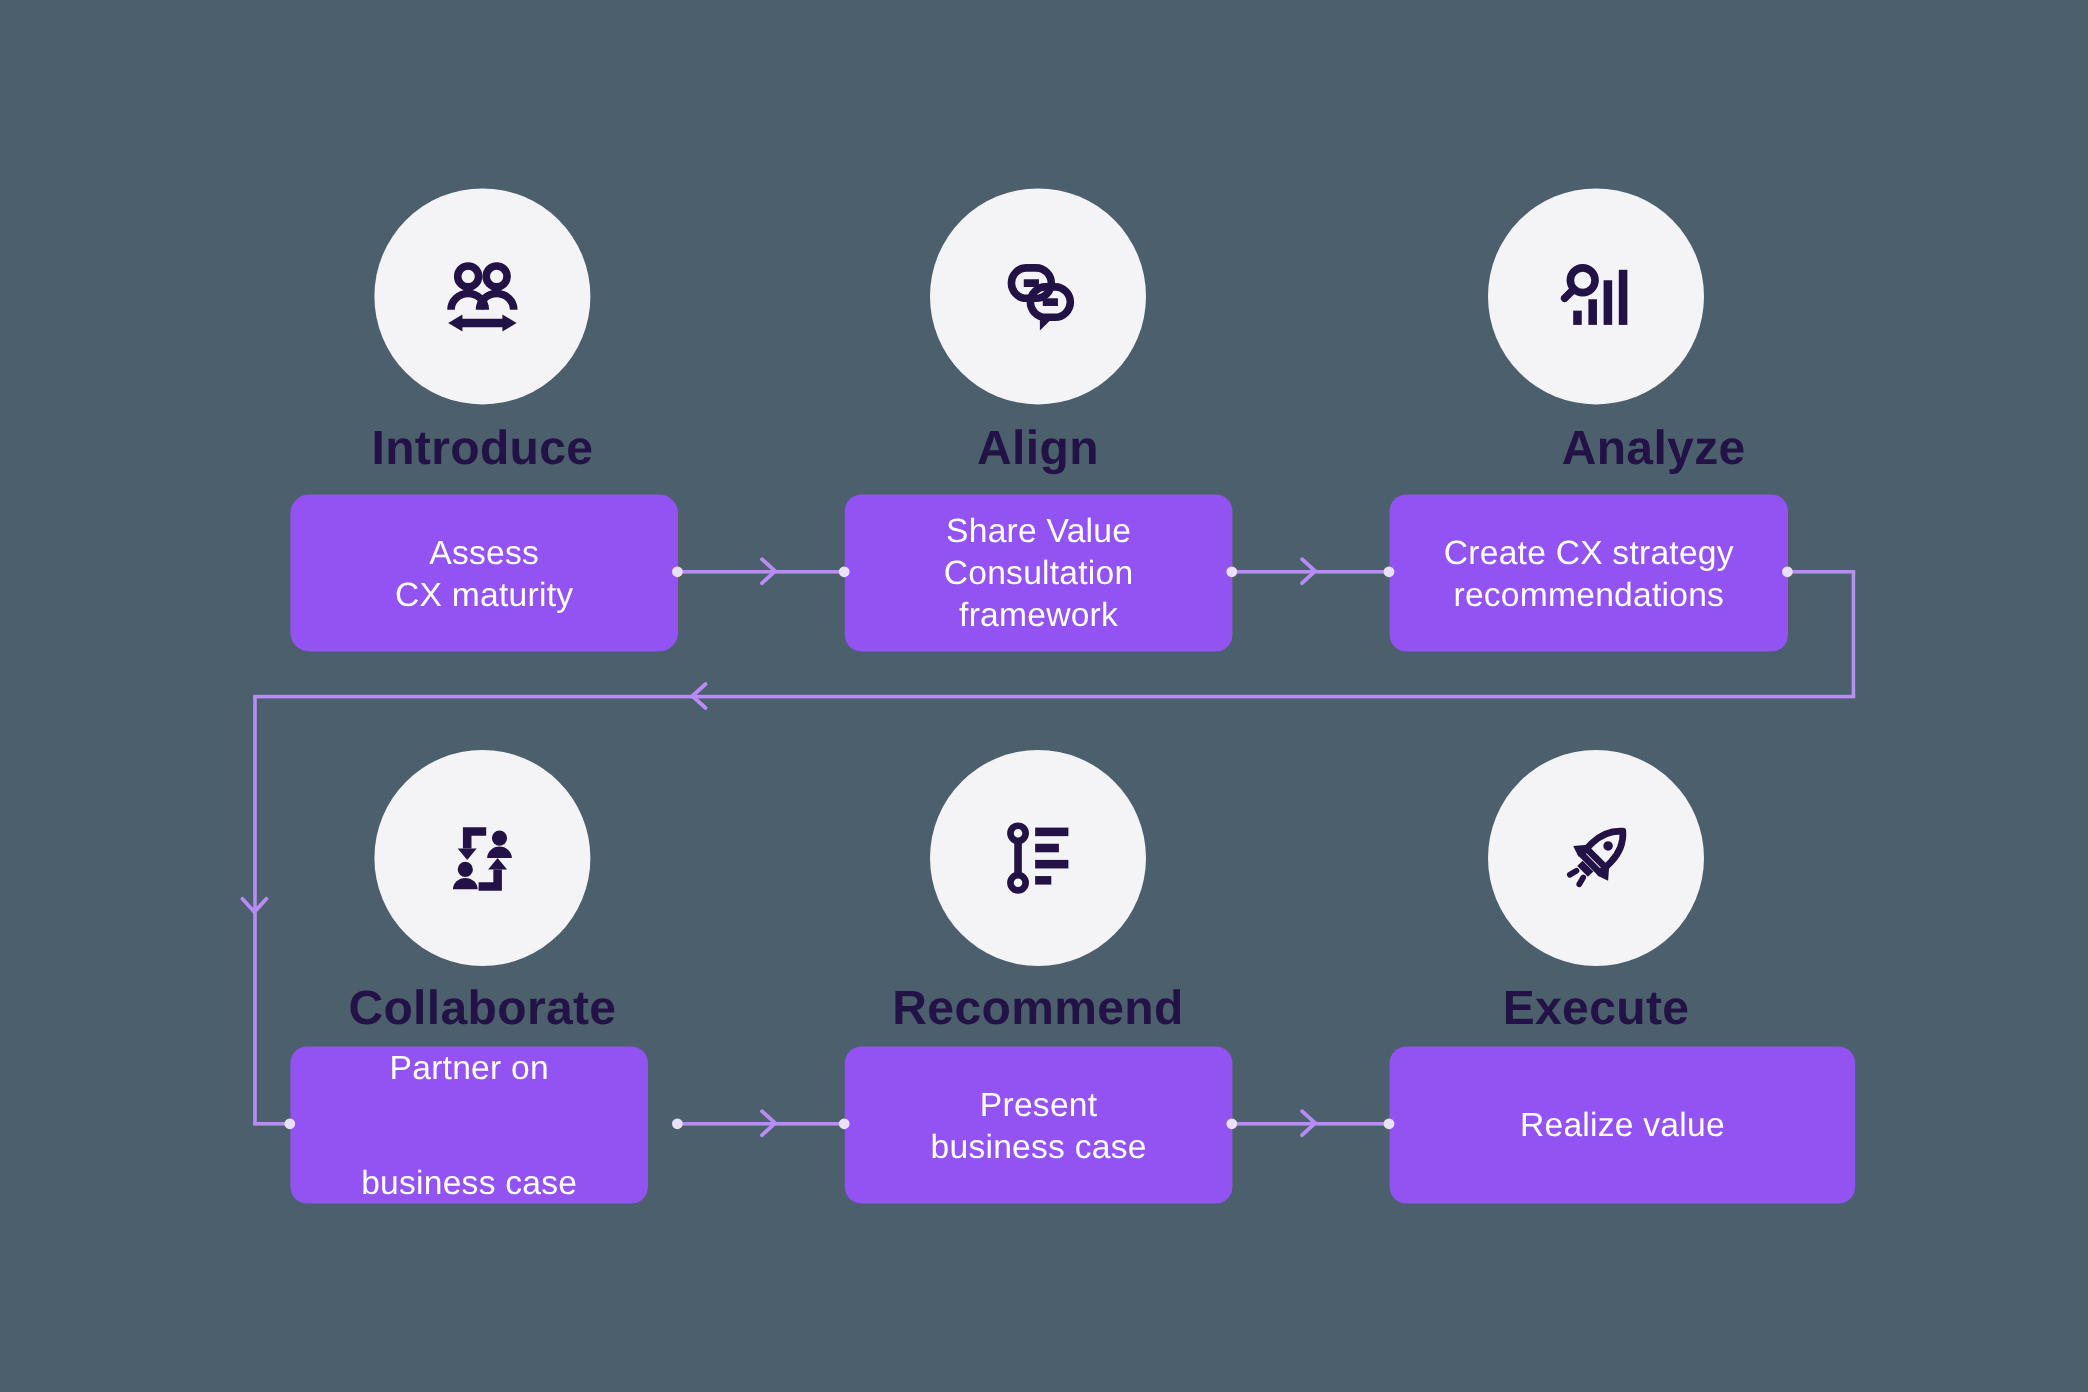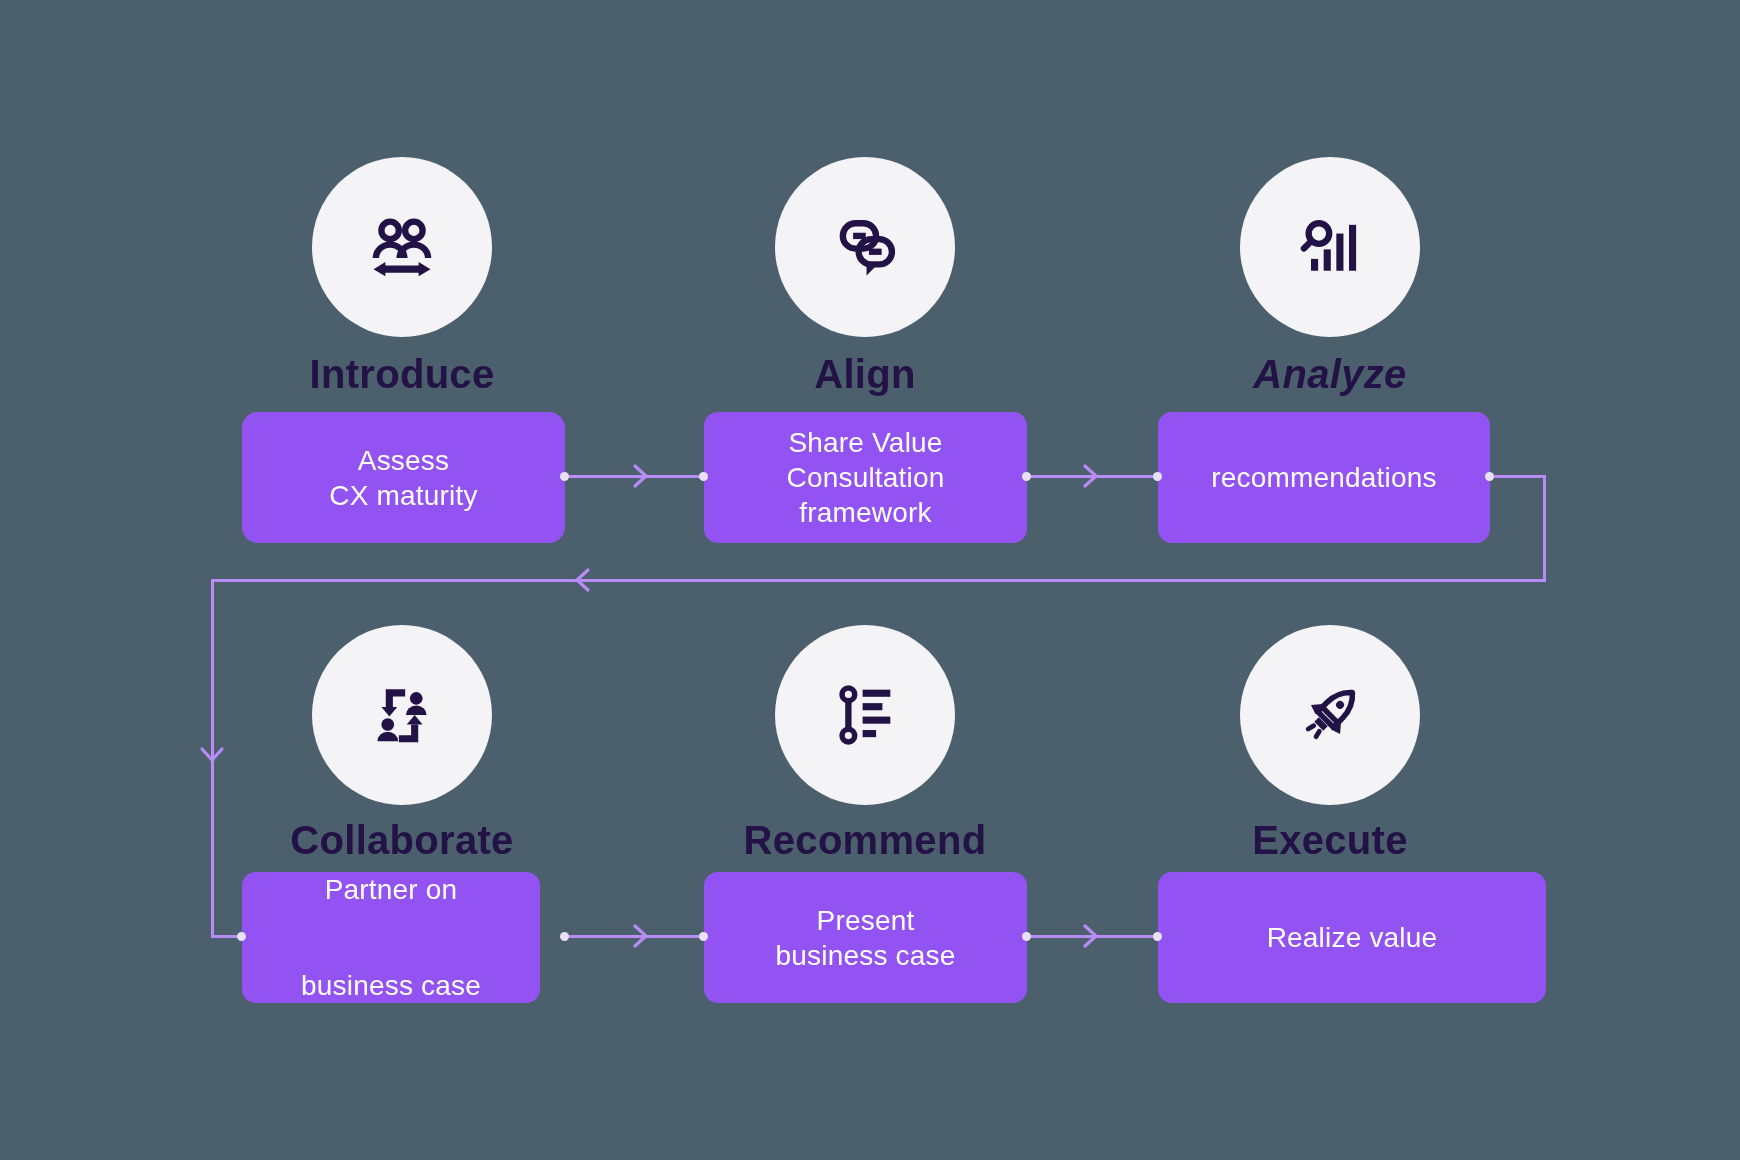--- a/index.html
+++ b/index.html
@@ -103,35 +103,36 @@
         <path d="M62,42 L74,56 L62,60 Z" fill="currentColor"></path>
         <path d="M34,48 H62" stroke="currentColor" stroke-width="7"></path>
         <rect x="40" y="60" width="16" height="8" fill="currentColor"></rect>
         <path d="M43,72 L41,80 M53,72 L55,80" stroke="currentColor" stroke-width="6" stroke-linecap="round"></path>
       </g>
     </svg>
   </div>
 
   <div class="step-label" style="left:222px;top:352px;">Introduce</div>
   <div class="step-label" style="left:685px;top:352px;">Align</div>
-  <div class="step-label" style="left:1150px;top:352px;font-style:italic;">Analyze</div>
+  <div class="step-label" style="left:1198px;top:352px;">Analyze</div>
   <div class="step-label" style="left:222px;top:818px;">Collaborate</div>
   <div class="step-label" style="left:685px;top:818px;">Recommend</div>
   <div class="step-label" style="left:1150px;top:818px;">Execute</div>
 
   <div class="box" style="left:242px;top:412px;width:323px;border-radius:16px;">
     <span>Assess</span>
     <span>CX maturity</span>
   </div>
   <div class="box" style="left:704px;top:412px;width:323px;">
     <span>Share Value</span>
     <span>Consultation</span>
     <span>framework</span>
   </div>
   <div class="box" style="left:1158px;top:412px;width:332px;">
+    <span>Create CX strategy</span>
     <span>recommendations</span>
   </div>
 
   <div class="box" style="left:242px;top:872px;width:298px;justify-content:space-between;">
     <span>Partner on</span>
     <span>business case</span>
   </div>
   <div class="box" style="left:704px;top:872px;width:323px;">
     <span>Present</span>
     <span>business case</span>

